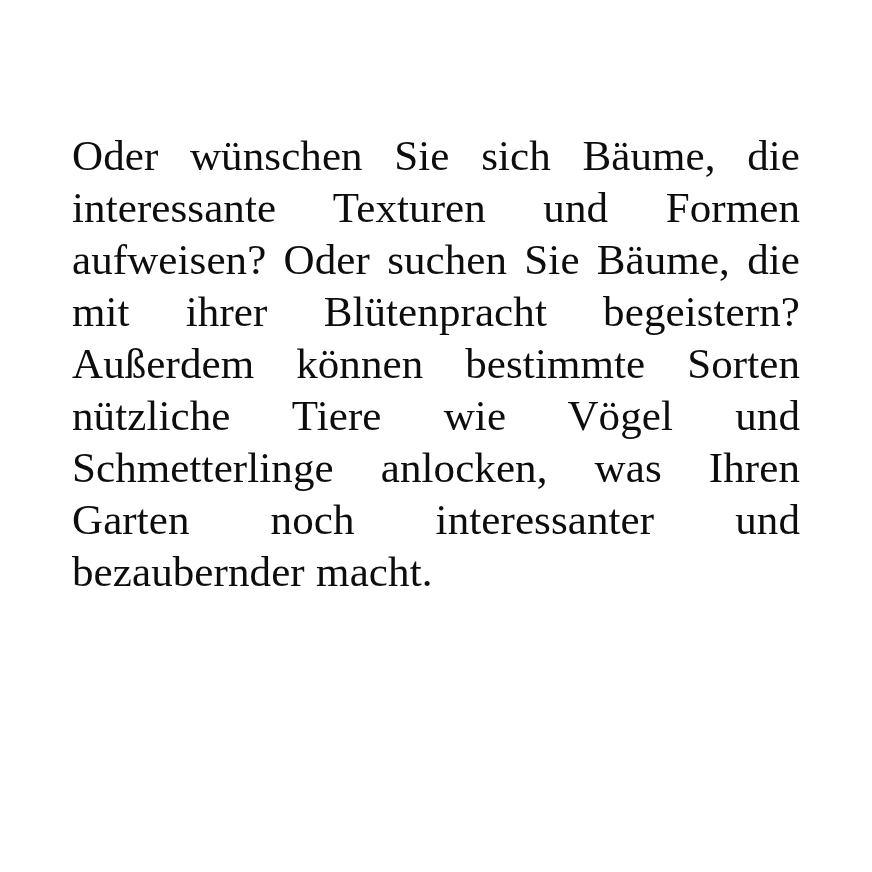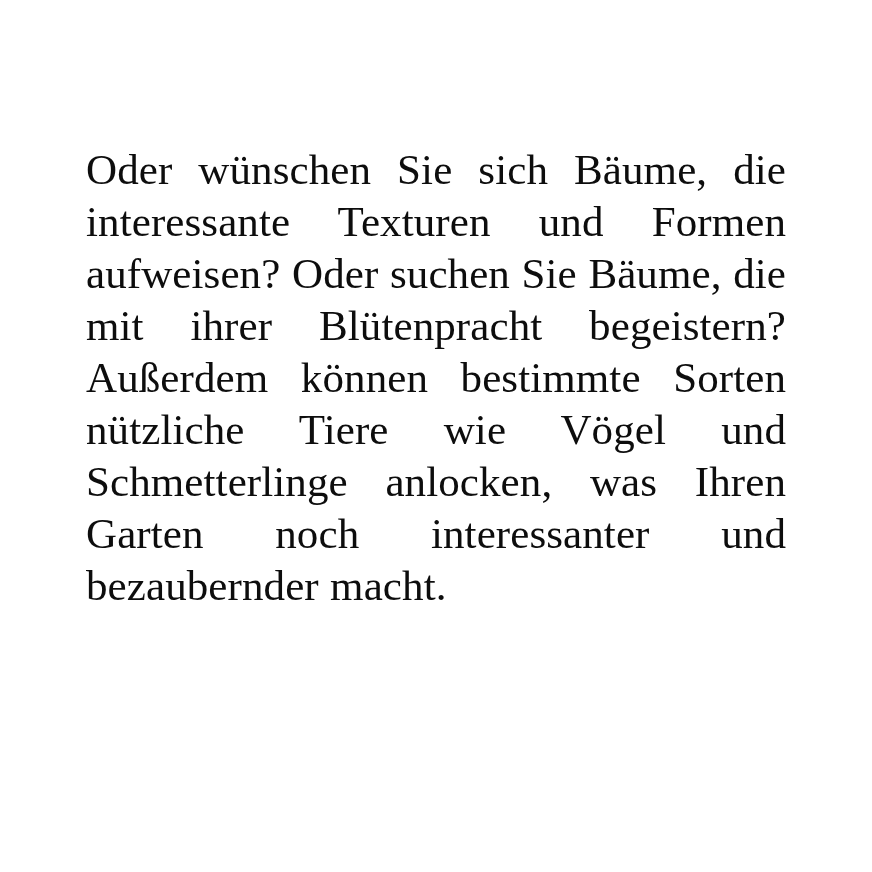--- a/index.html
+++ b/index.html
@@ -14,21 +14,21 @@
     overflow: hidden;
   }
   .page {
     box-sizing: border-box;
     width: 872px;
     height: 872px;
     padding: 128px 70px 0 70px;
     background: #ffffff;
   }
   .body-text {
-    margin: 16px;
+    margin: 2px;
     font-family: "Liberation Serif", "DejaVu Serif", serif;
     font-size: 43px;
     line-height: 52px;
     color: #0d0d0d;
     text-align: justify;
     text-justify: inter-word;
     letter-spacing: 0.1px;
     word-spacing: 0.5px;
     hyphens: none;
   }

